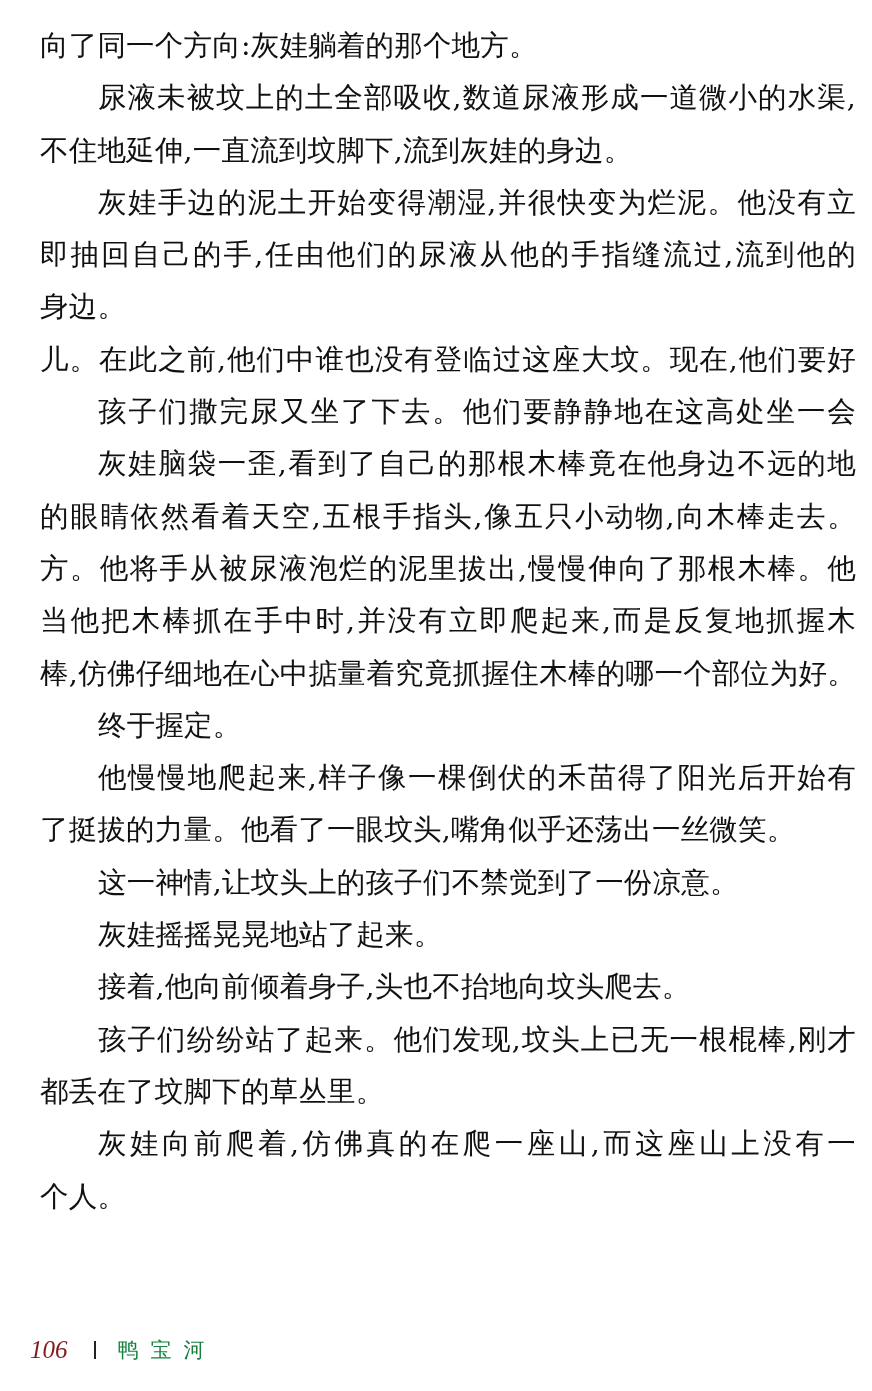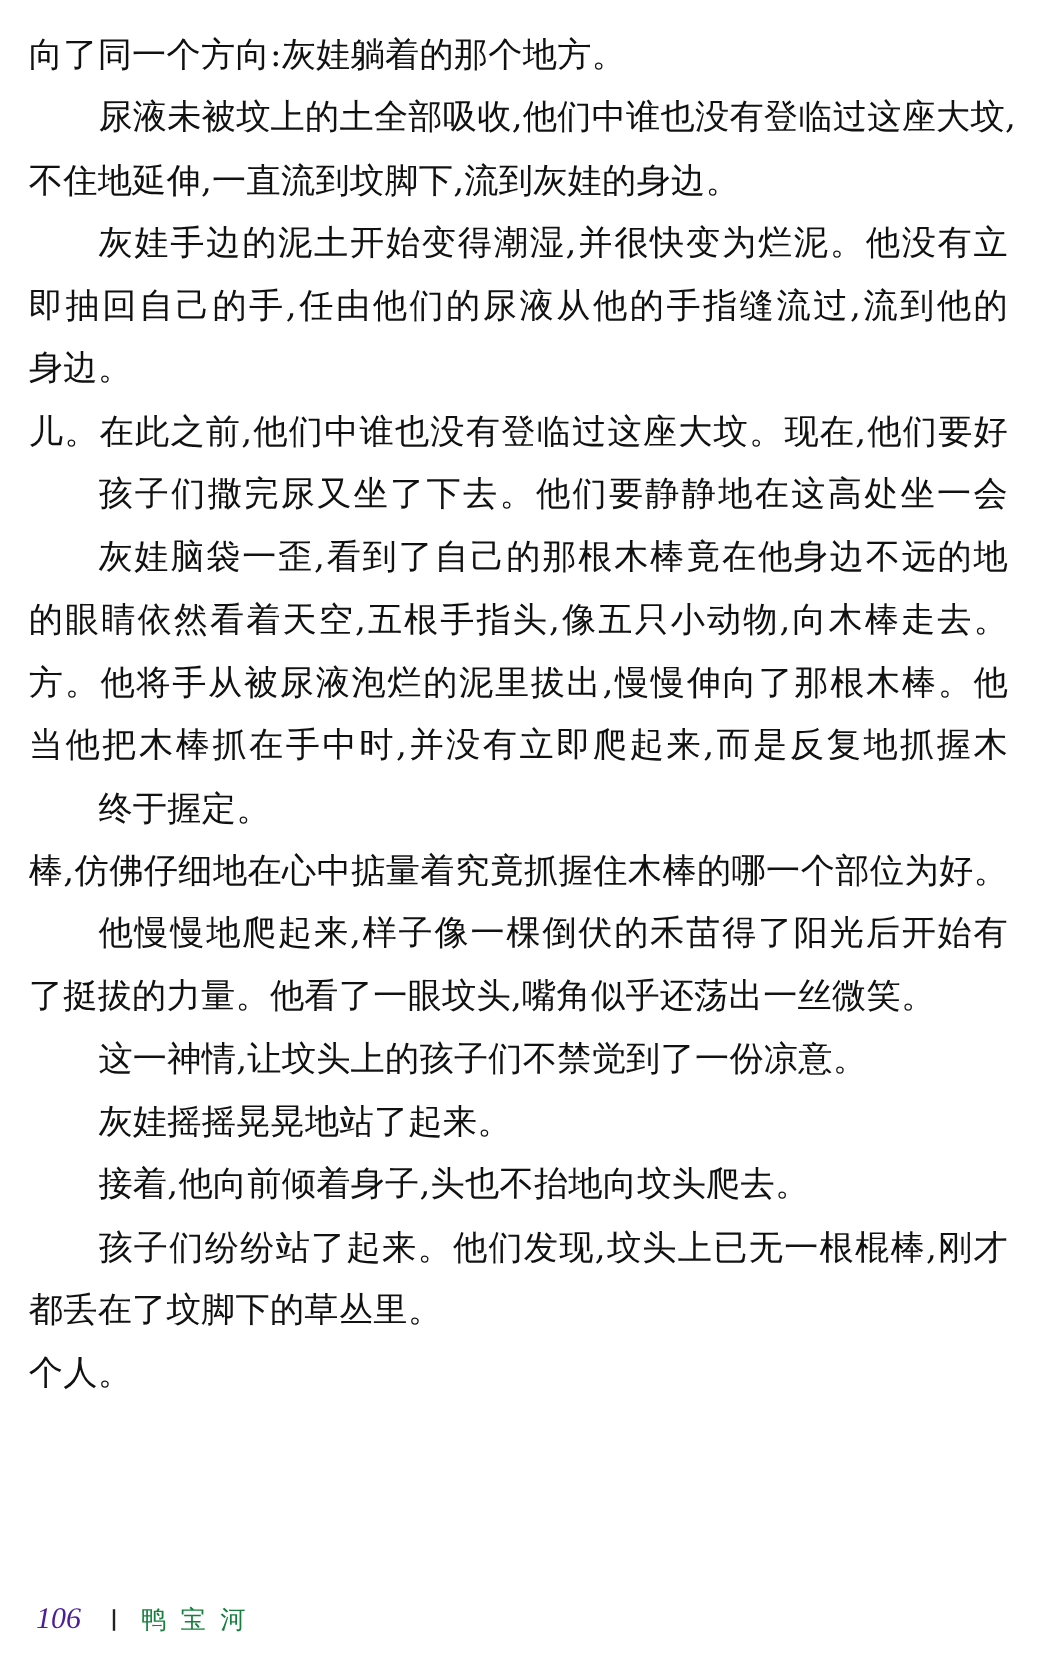--- a/index.html
+++ b/index.html
@@ -10,21 +10,21 @@
     body {
       width: 872px;
       height: 1391px;
       position: relative;
       overflow: hidden;
       font-family: "DejaVu Serif", "Liberation Serif", serif;
       color: #111111;
     }
     .page-body {
       position: absolute;
-      left: 24px;
+      left: 40px;
       top: 20px;
       width: 816px;
     }
     .line {
       height: 52.3px;
       line-height: 52.3px;
       font-size: 28.5px;
       white-space: nowrap;
       letter-spacing: 0.2px;
     }
@@ -40,21 +40,21 @@
       left: 30px;
       top: 1332px;
       height: 36px;
       display: flex;
       align-items: center;
     }
     .page-number {
       font-family: "Liberation Serif", "DejaVu Serif", serif;
       font-style: italic;
       font-size: 25px;
-      color: #4c1d95;
+      color: #7f1d1d;
     }
     .footer-divider {
       display: inline-block;
       width: 2px;
       height: 18px;
       background: #222;
       margin-left: 26px;
       margin-right: 22px;
     }
     .book-title {
@@ -62,40 +62,41 @@
       font-size: 21px;
       letter-spacing: 12px;
       color: #15803d;
     }
   </style>
 </head>
 <body>
 
 <div class="page-body">
   <div class="line">向了同一个方向:灰娃躺着的那个地方。</div>
-  <div class="line indent justify">尿液未被坟上的土全部吸收,他们中谁也没有登临过这座大坟,</div>
+  <div class="line indent justify">尿液未被坟上的土全部吸收,数道尿液形成一道微小的水渠,</div>
   <div class="line">不住地延伸,一直流到坟脚下,流到灰娃的身边。</div>
   <div class="line indent justify">灰娃手边的泥土开始变得潮湿,并很快变为烂泥。他没有立</div>
   <div class="line justify">即抽回自己的手,任由他们的尿液从他的手指缝流过,流到他的</div>
   <div class="line">身边。</div>
   <div class="line justify">儿。在此之前,他们中谁也没有登临过这座大坟。现在,他们要好</div>
   <div class="line indent justify">孩子们撒完尿又坐了下去。他们要静静地在这高处坐一会</div>
   <div class="line indent justify">灰娃脑袋一歪,看到了自己的那根木棒竟在他身边不远的地</div>
   <div class="line justify">的眼睛依然看着天空,五根手指头,像五只小动物,向木棒走去。</div>
   <div class="line justify">方。他将手从被尿液泡烂的泥里拔出,慢慢伸向了那根木棒。他</div>
   <div class="line justify">当他把木棒抓在手中时,并没有立即爬起来,而是反复地抓握木</div>
+  <div class="line justify">棒,仿佛仔细地在心中掂量着究竟抓握住木棒的哪一个部位为好。</div>
   <div class="line indent">终于握定。</div>
-  <div class="line justify">棒,仿佛仔细地在心中掂量着究竟抓握住木棒的哪一个部位为好。</div>
   <div class="line indent justify">他慢慢地爬起来,样子像一棵倒伏的禾苗得了阳光后开始有</div>
   <div class="line">了挺拔的力量。他看了一眼坟头,嘴角似乎还荡出一丝微笑。</div>
   <div class="line indent">这一神情,让坟头上的孩子们不禁觉到了一份凉意。</div>
   <div class="line indent">灰娃摇摇晃晃地站了起来。</div>
   <div class="line indent">接着,他向前倾着身子,头也不抬地向坟头爬去。</div>
   <div class="line indent justify">孩子们纷纷站了起来。他们发现,坟头上已无一根棍棒,刚才</div>
   <div class="line">都丢在了坟脚下的草丛里。</div>
+  <div class="line indent justify">灰娃向前爬着,仿佛真的在爬一座山,而这座山上没有一</div>
   <div class="line">个人。</div>
 </div>
 
 <div class="footer">
   <span class="page-number">106</span>
   <span class="footer-divider"></span>
   <span class="book-title">鸭宝河</span>
 </div>
 
 </body></html>

